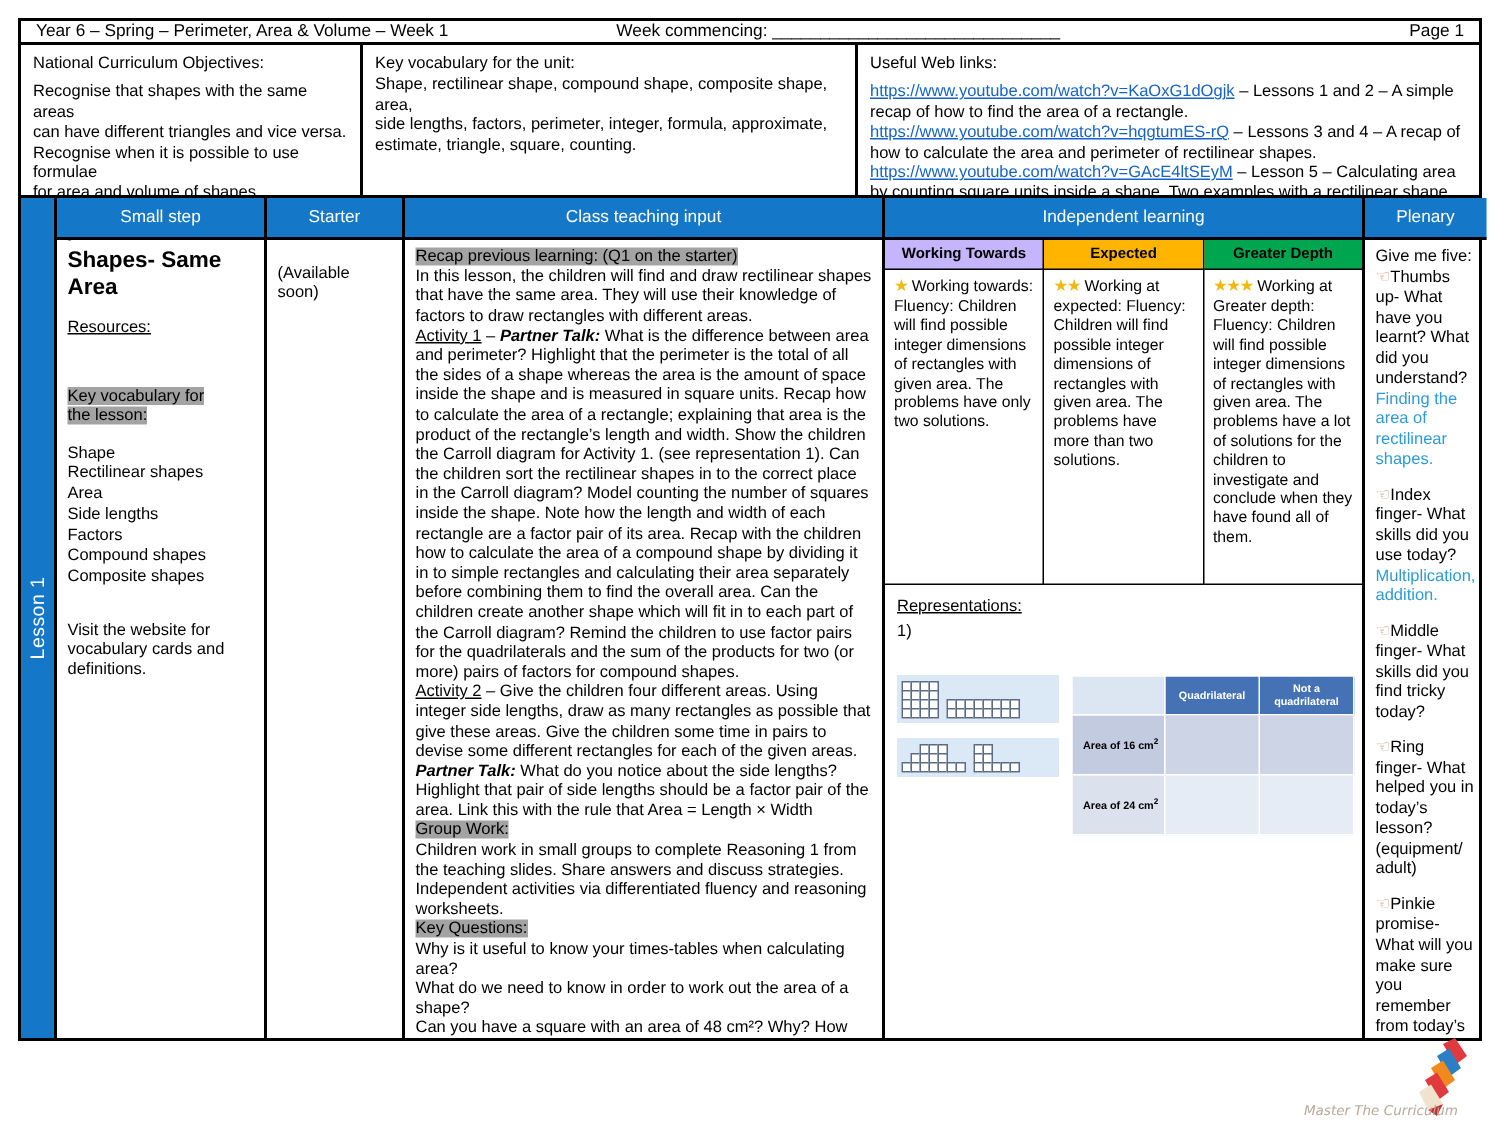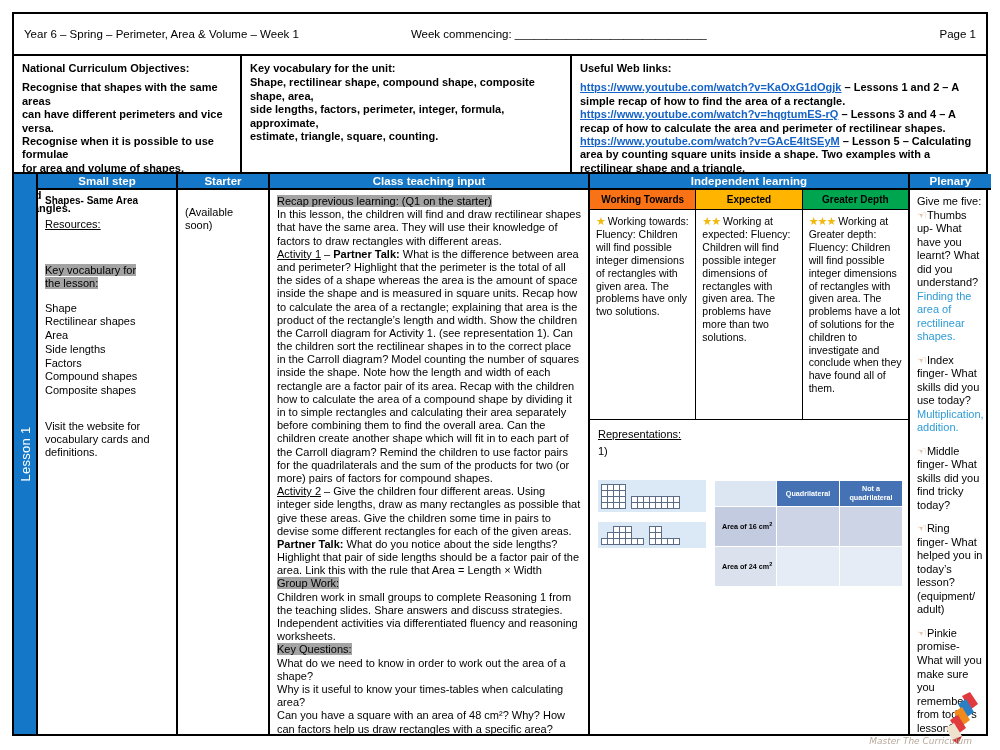--- a/index.html
+++ b/index.html
@@ -18,38 +18,37 @@
     position: relative;
     width: 1000px;
     height: 750px;
     box-sizing: border-box;
     padding: 12px 12px 0 12px;
   }
 
   
   .header-bar {
     border: 2px solid #000;
-    height: 44px;
+    height: 18px;
     display: flex;
     align-items: center;
     font-size: 11.5px;
     box-sizing: border-box;
   }
   .header-title { padding-left: 10px; white-space: nowrap; }
   .header-week { margin-left: 112px; white-space: nowrap; }
   .header-page { margin-left: auto; padding-right: 10px; white-space: nowrap; }
 
   
   .info-row {
     display: flex;
     border: 2px solid #000;
     border-top: none;
     box-sizing: border-box;
-    height: 118px;
-    font-weight: bold;
+    height: 102px;
   }
   .info-cell {
     box-sizing: border-box;
     padding: 6px 8px 4px 8px;
     font-size: 11px;
     line-height: 1.22;
   }
   .info-cell.ncobj { width: 228px; border-right: 2px solid #000; }
   .info-cell.vocab { width: 330px; border-right: 2px solid #000; }
   .info-cell.links { flex: 1; }
@@ -83,21 +82,21 @@
     position: absolute;
     left: 50%;
     top: 50%;
     transform: translate(-50%, -50%) rotate(-90deg);
     white-space: nowrap;
     color: #ffffff;
     font-size: 13px;
     letter-spacing: .3px;
   }
   .cols { flex: 1; display: flex; flex-direction: column; }
-  .colhead-row { display: flex; height: 16px; font-weight: bold; }
+  .colhead-row { display: flex; height: 28px; }
   .colhead {
     background: #1577c8;
     color: #fff;
     font-size: 11.5px;
     display: flex;
     align-items: center;
     justify-content: center;
     border-right: 2px solid #000;
     border-bottom: 2px solid #000;
     box-sizing: border-box;
@@ -113,29 +112,29 @@
   }
   .colbody.last, .colhead.last { border-right: none; }
 
   .w-step   { width: 140px; flex: 0 0 140px; }
   .w-start  { width: 92px;  flex: 0 0 92px; }
   .w-teach  { width: 320px; flex: 0 0 320px; }
   .w-indep  { width: 320px; flex: 0 0 320px; }
   .w-plen   { flex: 1 1 auto; }
 
   
-  .step-title { font-weight: bold; font-size: 10px; margin-bottom: 11px; }
+  .step-title { font-weight: bold; font-size: 15px; margin-bottom: 11px; }
   .underline { text-decoration: underline; }
   .blank { height: 11px; }
   .hl { background: #a3a3a3; }
   .step-list div { line-height: 1.25; }
 
   
   .teach p { margin: 0; }
-  .teach .bold { font-weight: bold; }
+  .teach .bold { font-weight: bold; font-style: italic; }
 
   
   .indep { padding: 0; display: flex; flex-direction: column; }
   .band-row { display: flex; height: 20px; }
   .band {
     flex: 1;
     display: flex;
     align-items: center;
     justify-content: center;
     font-size: 10px;
@@ -252,21 +251,21 @@
   <div class="header-bar">
     <span class="header-title">Year 6 – Spring – Perimeter, Area &amp; Volume – Week 1</span>
     <span class="header-week">Week commencing: ______________________________</span>
     <span class="header-page">Page 1</span>
   </div>
 
   <div class="info-row">
     <div class="info-cell ncobj">
       <div class="info-head">National Curriculum Objectives:</div>
       <div class="nc-line">Recognise that shapes with the same areas</div>
-      <div class="nc-line">can have different perimeters and vice versa.</div>
+      <div class="nc-line">can have different triangles and vice versa.</div>
       <div class="nc-line">Recognise when it is possible to use formulae</div>
       <div class="nc-line">for area and volume of shapes.</div>
       <div class="nc-line">Calculate the area of parallelograms and</div>
       <div class="nc-line">triangles.</div>
     </div>
 
     <div class="info-cell vocab">
       <div class="info-head">Key vocabulary for the unit:</div>
       <div>Shape, rectilinear shape, compound shape, composite shape, area,</div>
       <div>side lengths, factors, perimeter, integer, formula, approximate,</div>
@@ -339,30 +338,30 @@
         </div>
 
         <div class="colbody w-teach teach">
           <p><span class="hl">Recap previous learning: (Q1 on the starter)</span></p>
           <p>In this lesson, the children will find and draw rectilinear shapes that have the same area. They will use their knowledge of factors to draw rectangles with different areas.</p>
           <p><span class="underline">Activity 1</span><span> – </span><span class="bold">Partner Talk:</span><span> What is the difference between area and perimeter? Highlight that the perimeter is the total of all the sides of a shape whereas the area is the amount of space inside the shape and is measured in square units. Recap how to calculate the area of a rectangle; explaining that area is the product of the rectangle’s length and width.  Show the children the Carroll diagram for Activity 1. (see representation 1). Can the children sort  the rectilinear shapes in to the correct place in the Carroll diagram? Model counting the number of squares inside the shape. Note how the length and width of each rectangle are a factor pair of its area. Recap with the children how to calculate the area of a compound shape by dividing it in to simple rectangles and calculating their area separately before combining them to find the overall area. Can the children create another shape which will fit in to each part of the Carroll diagram? Remind the children to use factor pairs for the quadrilaterals and the sum of the products for two (or more) pairs of factors for compound shapes.</span></p>
           <p><span class="underline">Activity 2</span><span> – Give the children four different areas. Using integer side lengths, draw as many rectangles as possible that give these areas. Give the children some time in pairs to devise some different rectangles for each of the given areas. </span><span class="bold">Partner Talk:</span><span> What do you notice about the side lengths? Highlight that pair of side lengths should be a factor pair of the area. Link this with the rule that Area = Length × Width</span></p>
           <p><span class="hl">Group Work:</span></p>
           <p>Children work in small groups to complete Reasoning 1 from the teaching slides. Share answers and discuss strategies. Independent activities via differentiated fluency and reasoning worksheets.</p>
           <p><span class="hl">Key Questions:</span></p>
+          <p>Why is it useful to know your times-tables when calculating area?</p>
           <p>What do we need to know in order to work out the area of a shape?</p>
-          <p>Why is it useful to know your times-tables when calculating area?</p>
           <p>Can you have a square with an area of 48 cm²? Why? How can factors help us draw rectangles with a specific area?</p>
 
         </div>
 
         <div class="colbody w-indep indep">
 
           <div class="band-row">
-            <div class="band b1" style="background:#f97316">Working Towards</div>
+            <div class="band b1" style="background:#c4b5fd">Working Towards</div>
             <div class="band b2" style="background:#ffb400">Expected</div>
             <div class="band b3" style="background:#00a550">Greater Depth</div>
           </div>
 
           <div class="band-body-row">
             <div class="band-body b1">
               <span class="star">★</span>
               <span>Working towards:</span>
               <span>Fluency: Children will find possible integer dimensions of rectangles with given area. The problems have only two solutions.</span>
             </div>

